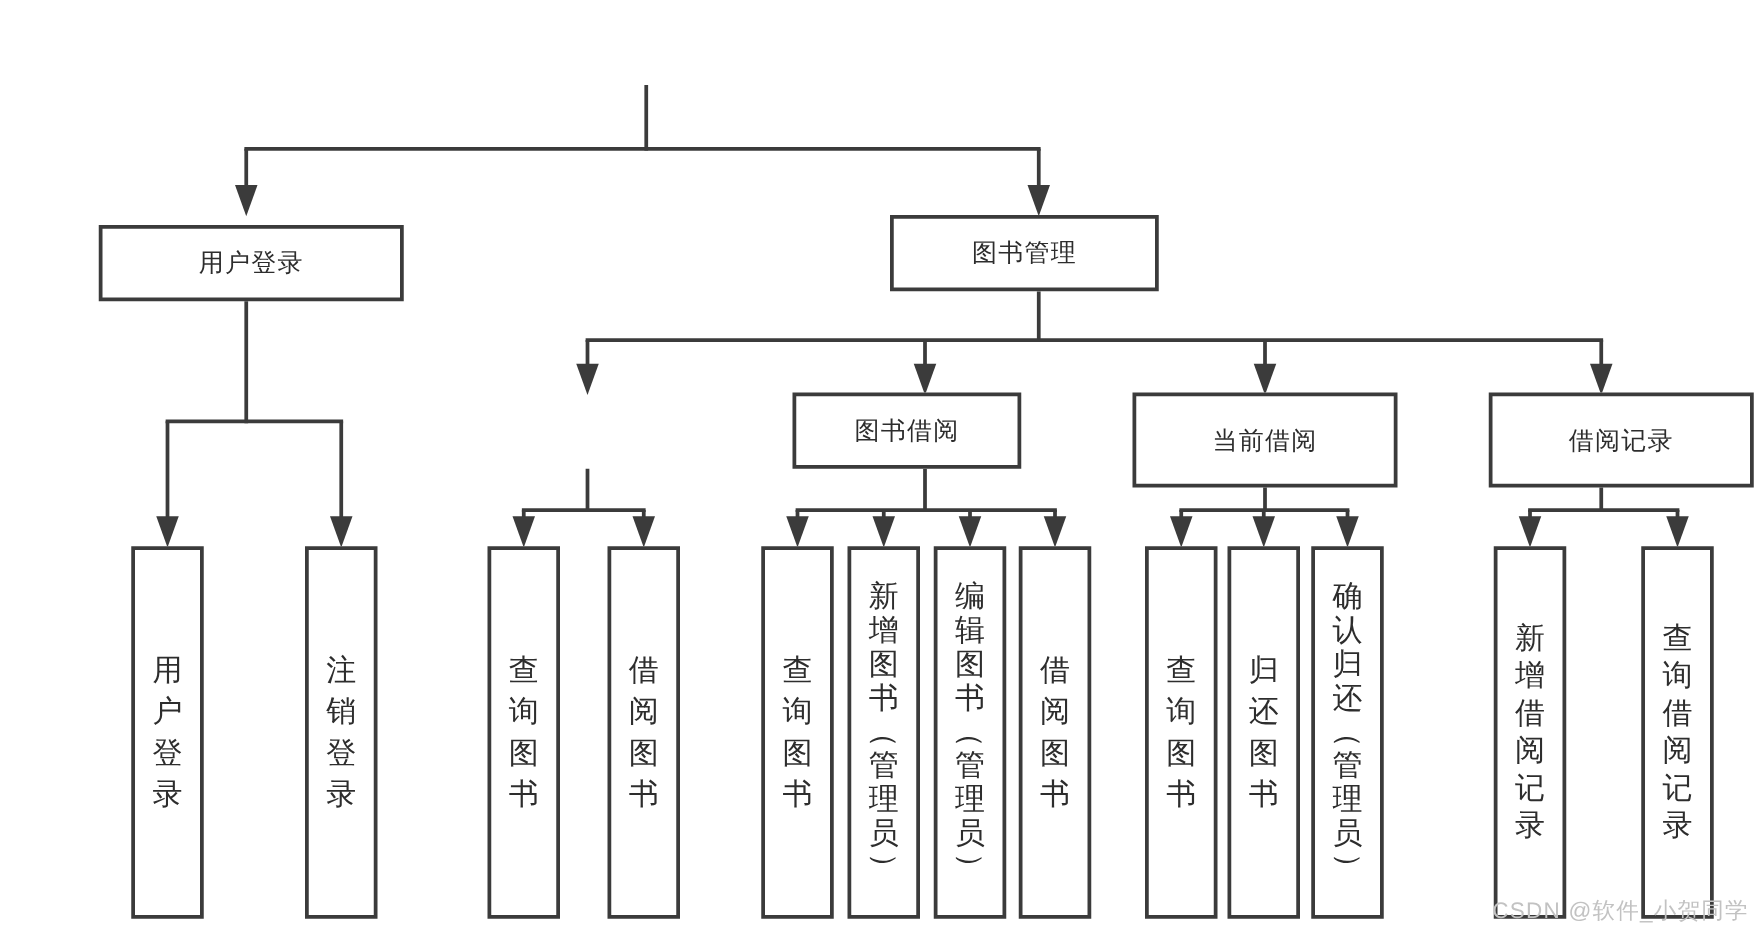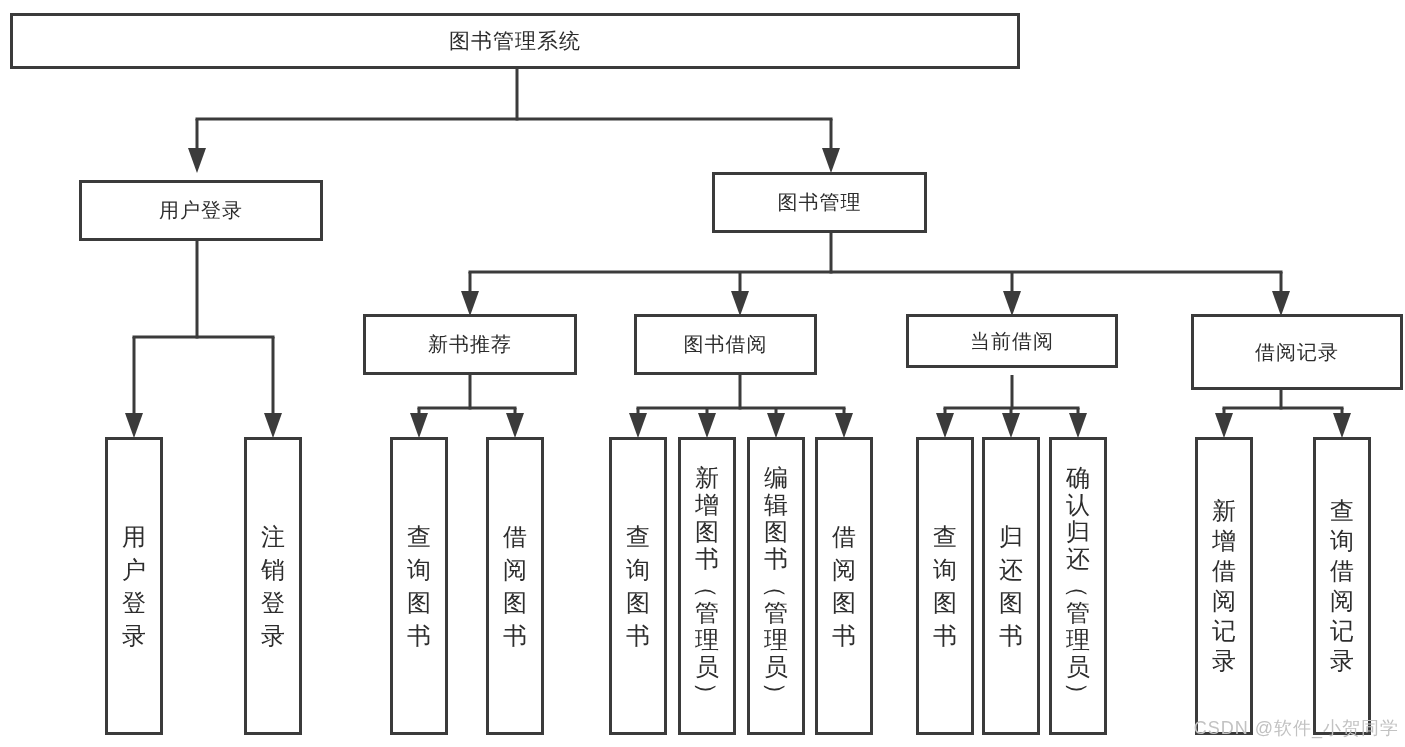--- a/index.html
+++ b/index.html
@@ -137,38 +137,32 @@
     <g>
       <line x1="1281" y1="375" x2="1281" y2="409.5"></line>
       <line x1="1222.5" y1="408" x2="1343.5" y2="408"></line>
       <line x1="1224" y1="408" x2="1224" y2="418"></line>
       <line x1="1342" y1="408" x2="1342" y2="418"></line>
       <polygon points="1224,438 1215,413 1233,413"></polygon>
       <polygon points="1342,438 1333,413 1351,413"></polygon>
     </g>
   </svg>
 
-  <div class="node root" style="left:10px;top:13px;width:1010px;height:56px">
-    <span>图书管理系统</span>
-  </div>
 
   <div class="node" style="left:79px;top:180px;width:244px;height:61px">
     <span>用户登录</span>
   </div>
   <div class="node" style="left:712px;top:172px;width:215px;height:61px">
     <span>图书管理</span>
   </div>
 
-  <div class="node" style="left:363px;top:314px;width:214px;height:61px">
-    <span>新书推荐</span>
-  </div>
   <div class="node" style="left:634px;top:314px;width:183px;height:61px">
     <span>图书借阅</span>
   </div>
-  <div class="node" style="left:906px;top:314px;width:212px;height:54px">
+  <div class="node" style="left:906px;top:314px;width:212px;height:76px">
     <span>当前借阅</span>
   </div>
   <div class="node" style="left:1191px;top:314px;width:212px;height:76px">
     <span>借阅记录</span>
   </div>
 
   <div class="leaf" style="left:105px">
     <div class="vtext v-short">
         <span class="vchar">用</span>
         <span class="vchar">户</span>

